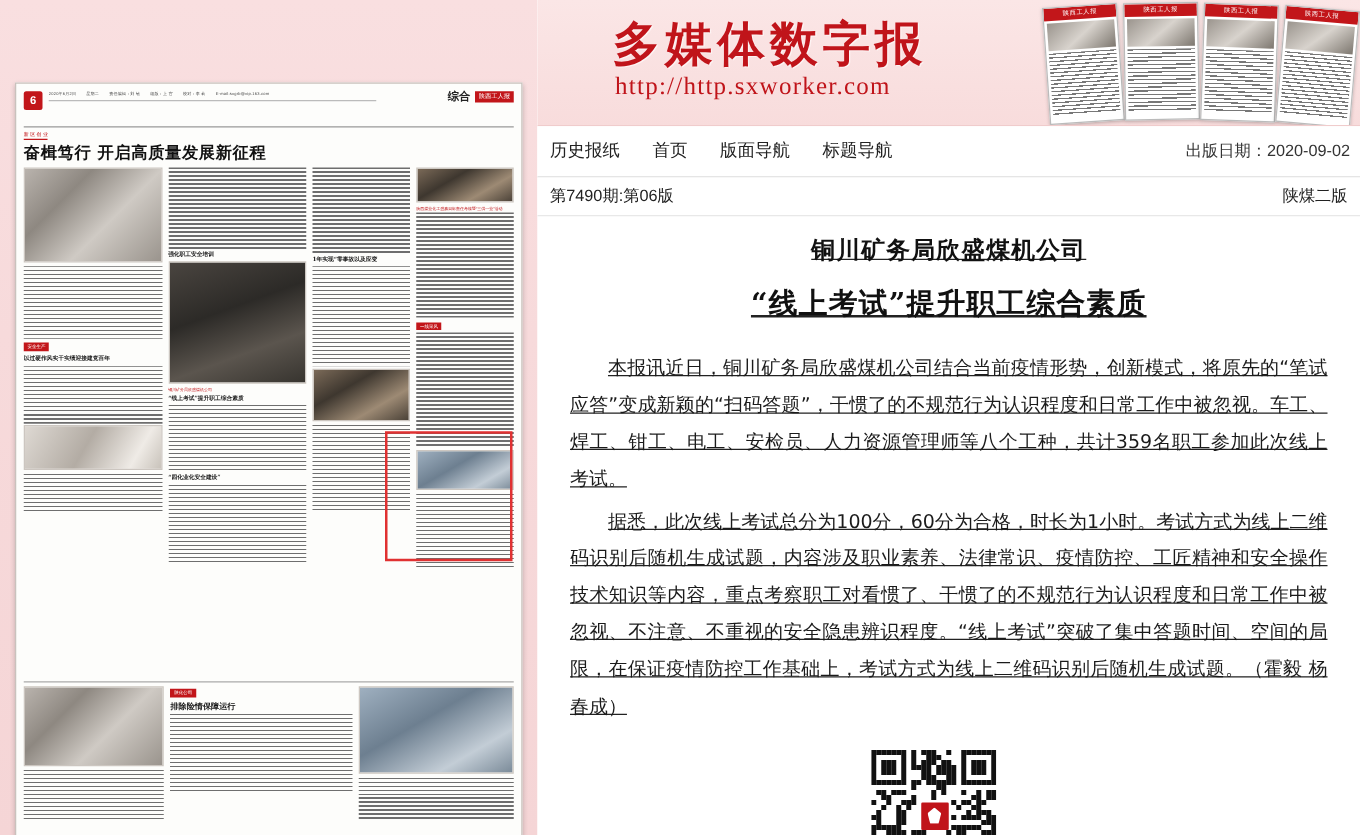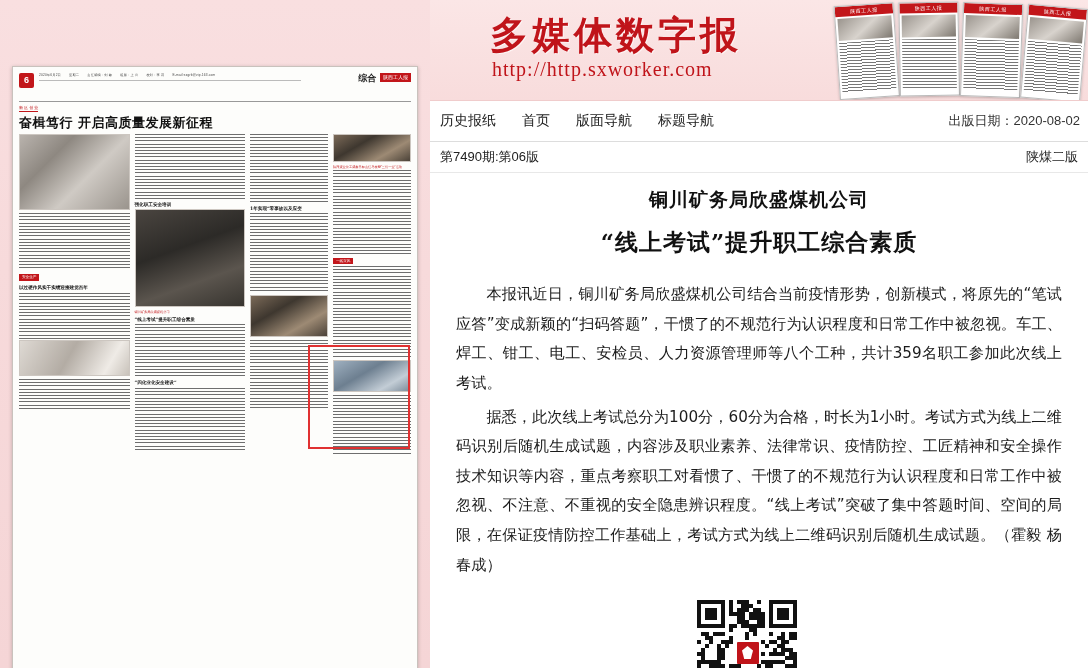--- a/index.html
+++ b/index.html
@@ -202,20 +202,21 @@
     margin: 0 6px;
     padding-top: 3px;
   }
 
   
   .right-panel {
     position: absolute;
     left: 430px; top: 0;
     width: 658px; height: 668px;
     background: #ffffff;
+    text-decoration: underline;
   }
   .banner {
     position: relative;
     height: 100px;
     background: linear-gradient(180deg,#fbe6e6 0%, #f8dcdc 100%);
     overflow: hidden;
     border-bottom: 1px solid #f0cccc;
   }
   .banner-title {
     position: absolute;
@@ -485,20 +486,37 @@
             <span class="section-tag">一线采风</span>
             <span class="txt" style="height:92px"></span>
             <span class="ph photo-blue" style="height:30px"></span>
             <span class="txt" style="height:60px"></span>
           </div>
         </div>
       </div>
 
       <div class="hl-box" style="left:295px; top:278px; width:98px; height:100px;"></div>
 
+      <div class="bottom-band">
+        <div style="display:flex;gap:5px;height:100%;">
+          <div style="flex:1;">
+            <span class="ph photo-gray" style="height:62px"></span>
+            <span class="txt" style="height:40px"></span>
+          </div>
+          <div style="flex:1.3;">
+            <div class="section-tag">陕化公司</div>
+            <div class="headline-sm">排除险情保障运行</div>
+            <span class="txt" style="height:64px"></span>
+          </div>
+          <div style="flex:1.1;">
+            <span class="ph photo-blue" style="height:68px"></span>
+            <span class="txt" style="height:34px"></span>
+          </div>
+        </div>
+      </div>
     </div>
   </div>
 
   <div class="right-panel">
 
     <div class="banner">
       <div class="banner-title">多媒体数字报</div>
       <div class="banner-url">http://http.sxworker.com</div>
       <div class="banner-papers">
         <div class="mini-paper" style="left:6px; top:4px; transform:rotate(-4deg);">
@@ -524,21 +542,21 @@
       </div>
     </div>
 
     <div class="navbar">
       <div class="nav-items">
         <span>历史报纸</span>
         <span>首页</span>
         <span>版面导航</span>
         <span>标题导航</span>
       </div>
-      <div class="nav-date">出版日期：2020-08-02</div>
+      <div class="nav-date">出版日期：2020-09-02</div>
     </div>
 
 
     <div class="issuebar">
       <div class="issue-left">第7490期:第06版</div>
       <div class="issue-right">陕煤二版</div>
     </div>
 
     <div class="article">
       <div class="art-sub">铜川矿务局欣盛煤机公司</div>

